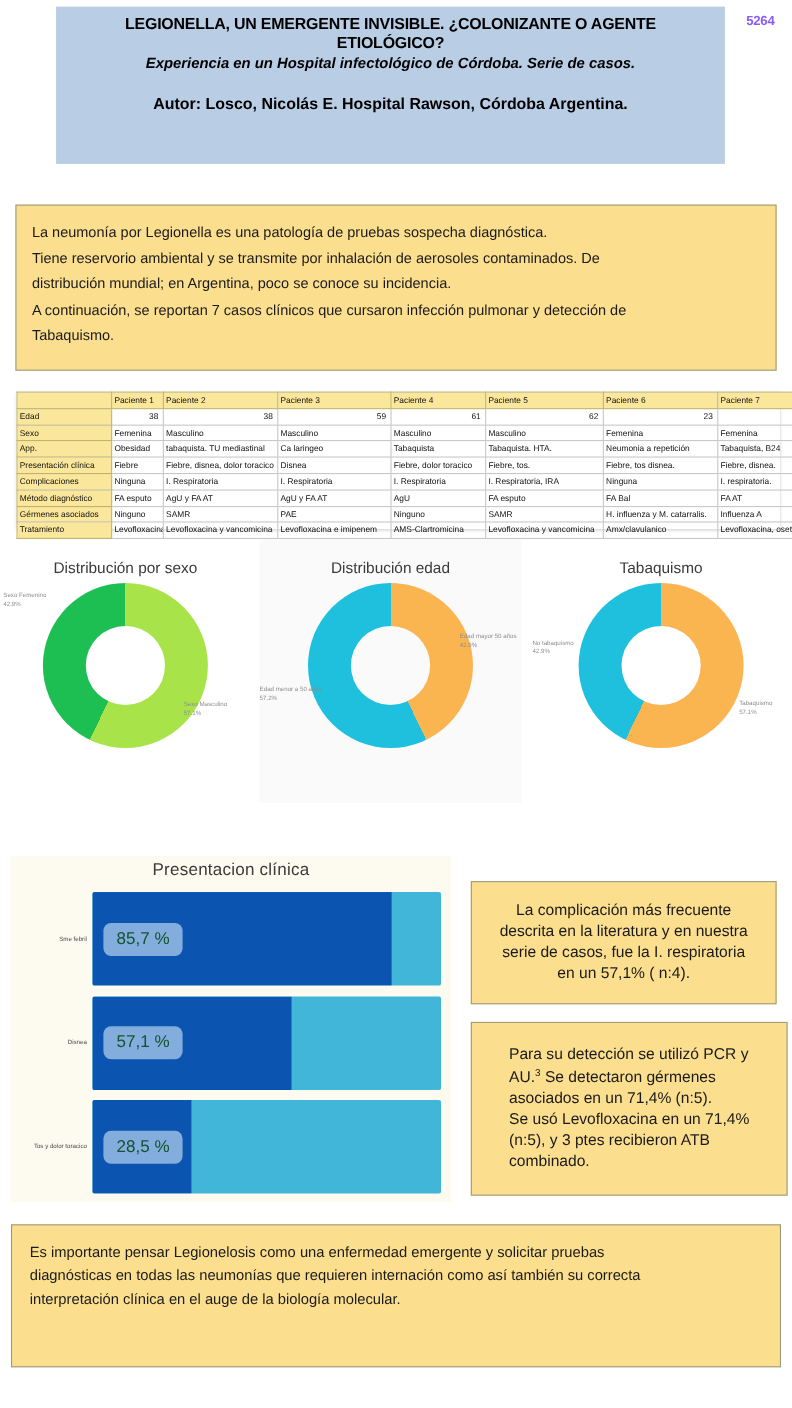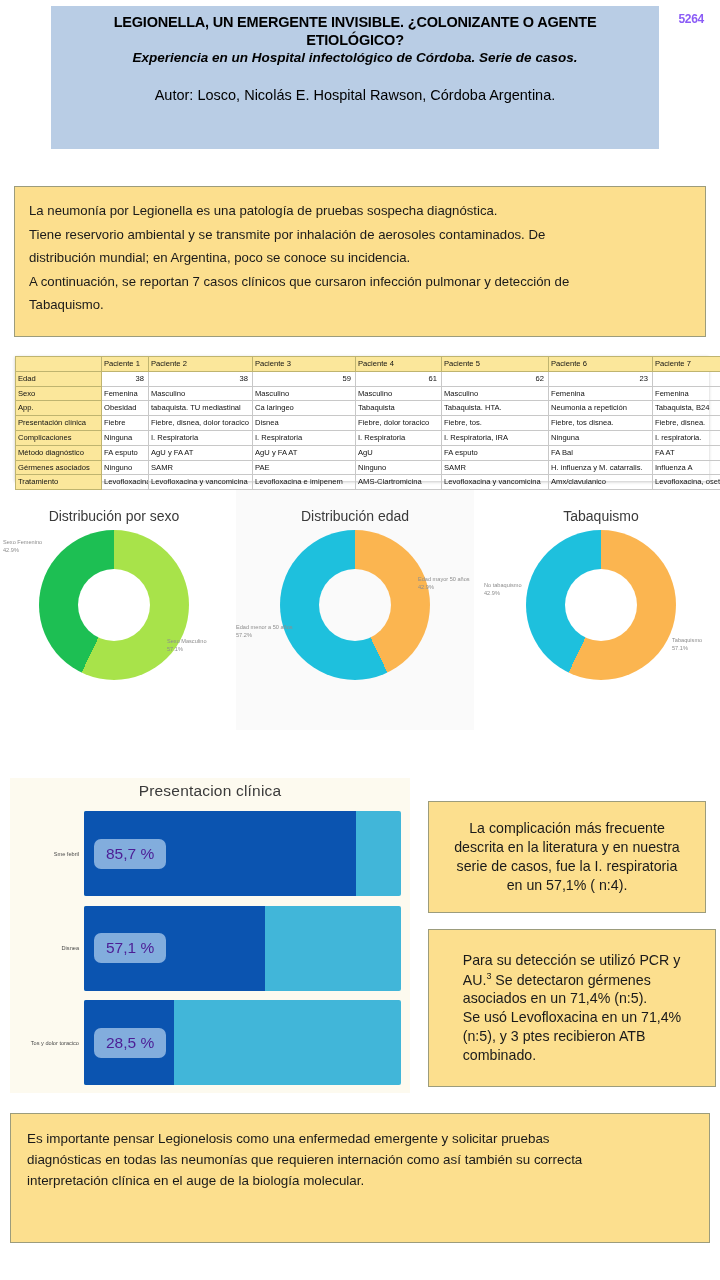--- a/index.html
+++ b/index.html
@@ -22,21 +22,21 @@
   }
   .title-main {
     font-weight: bold; font-size: 14.5px; color: #000; text-align: center;
     line-height: 1.22; letter-spacing: -0.2px;
   }
   .title-sub {
     font-weight: bold; font-style: italic; font-size: 13.5px; color: #000;
     text-align: left; line-height: 1.22; margin-top: 1px;
   }
   .title-author {
-    font-weight: normal; font-size: 14.5px; color: #000; 
+    font-weight: bold; font-size: 14.5px; color: #000; 
     margin-top: 20px; line-height: 1.2;
   }
   .poster-number {
     position: absolute; right: 16px; top: 12px;
     font-weight: bold; font-size: 12px; color: #8b5cf6; letter-spacing: -0.3px;
   }
 
   
   .ybox {
     background: #fcdf8e; border: 1px solid #9c9c7c;
@@ -146,21 +146,21 @@
   .bar-track {
     position: relative; flex: 1; height: 100%;
     background: #41b6d9; border-radius: 2px; overflow: hidden;
   }
   .bar-fill {
     position: absolute; left: 0; top: 0; bottom: 0;
     background: #0b54b0;
   }
   .bar-value {
     position: absolute; left: 10px; top: 50%; transform: translateY(-50%);
-    background: rgba(160,195,232,0.80); color: #4c1d95;
+    background: rgba(160,195,232,0.80); color: #14532d;
     font-size: 15.5px; padding: 6px 12px; border-radius: 7px;
     white-space: nowrap;
     text-align: right;
   }
 </style>
 </head>
 <body>
 
 <div class="page">
 

